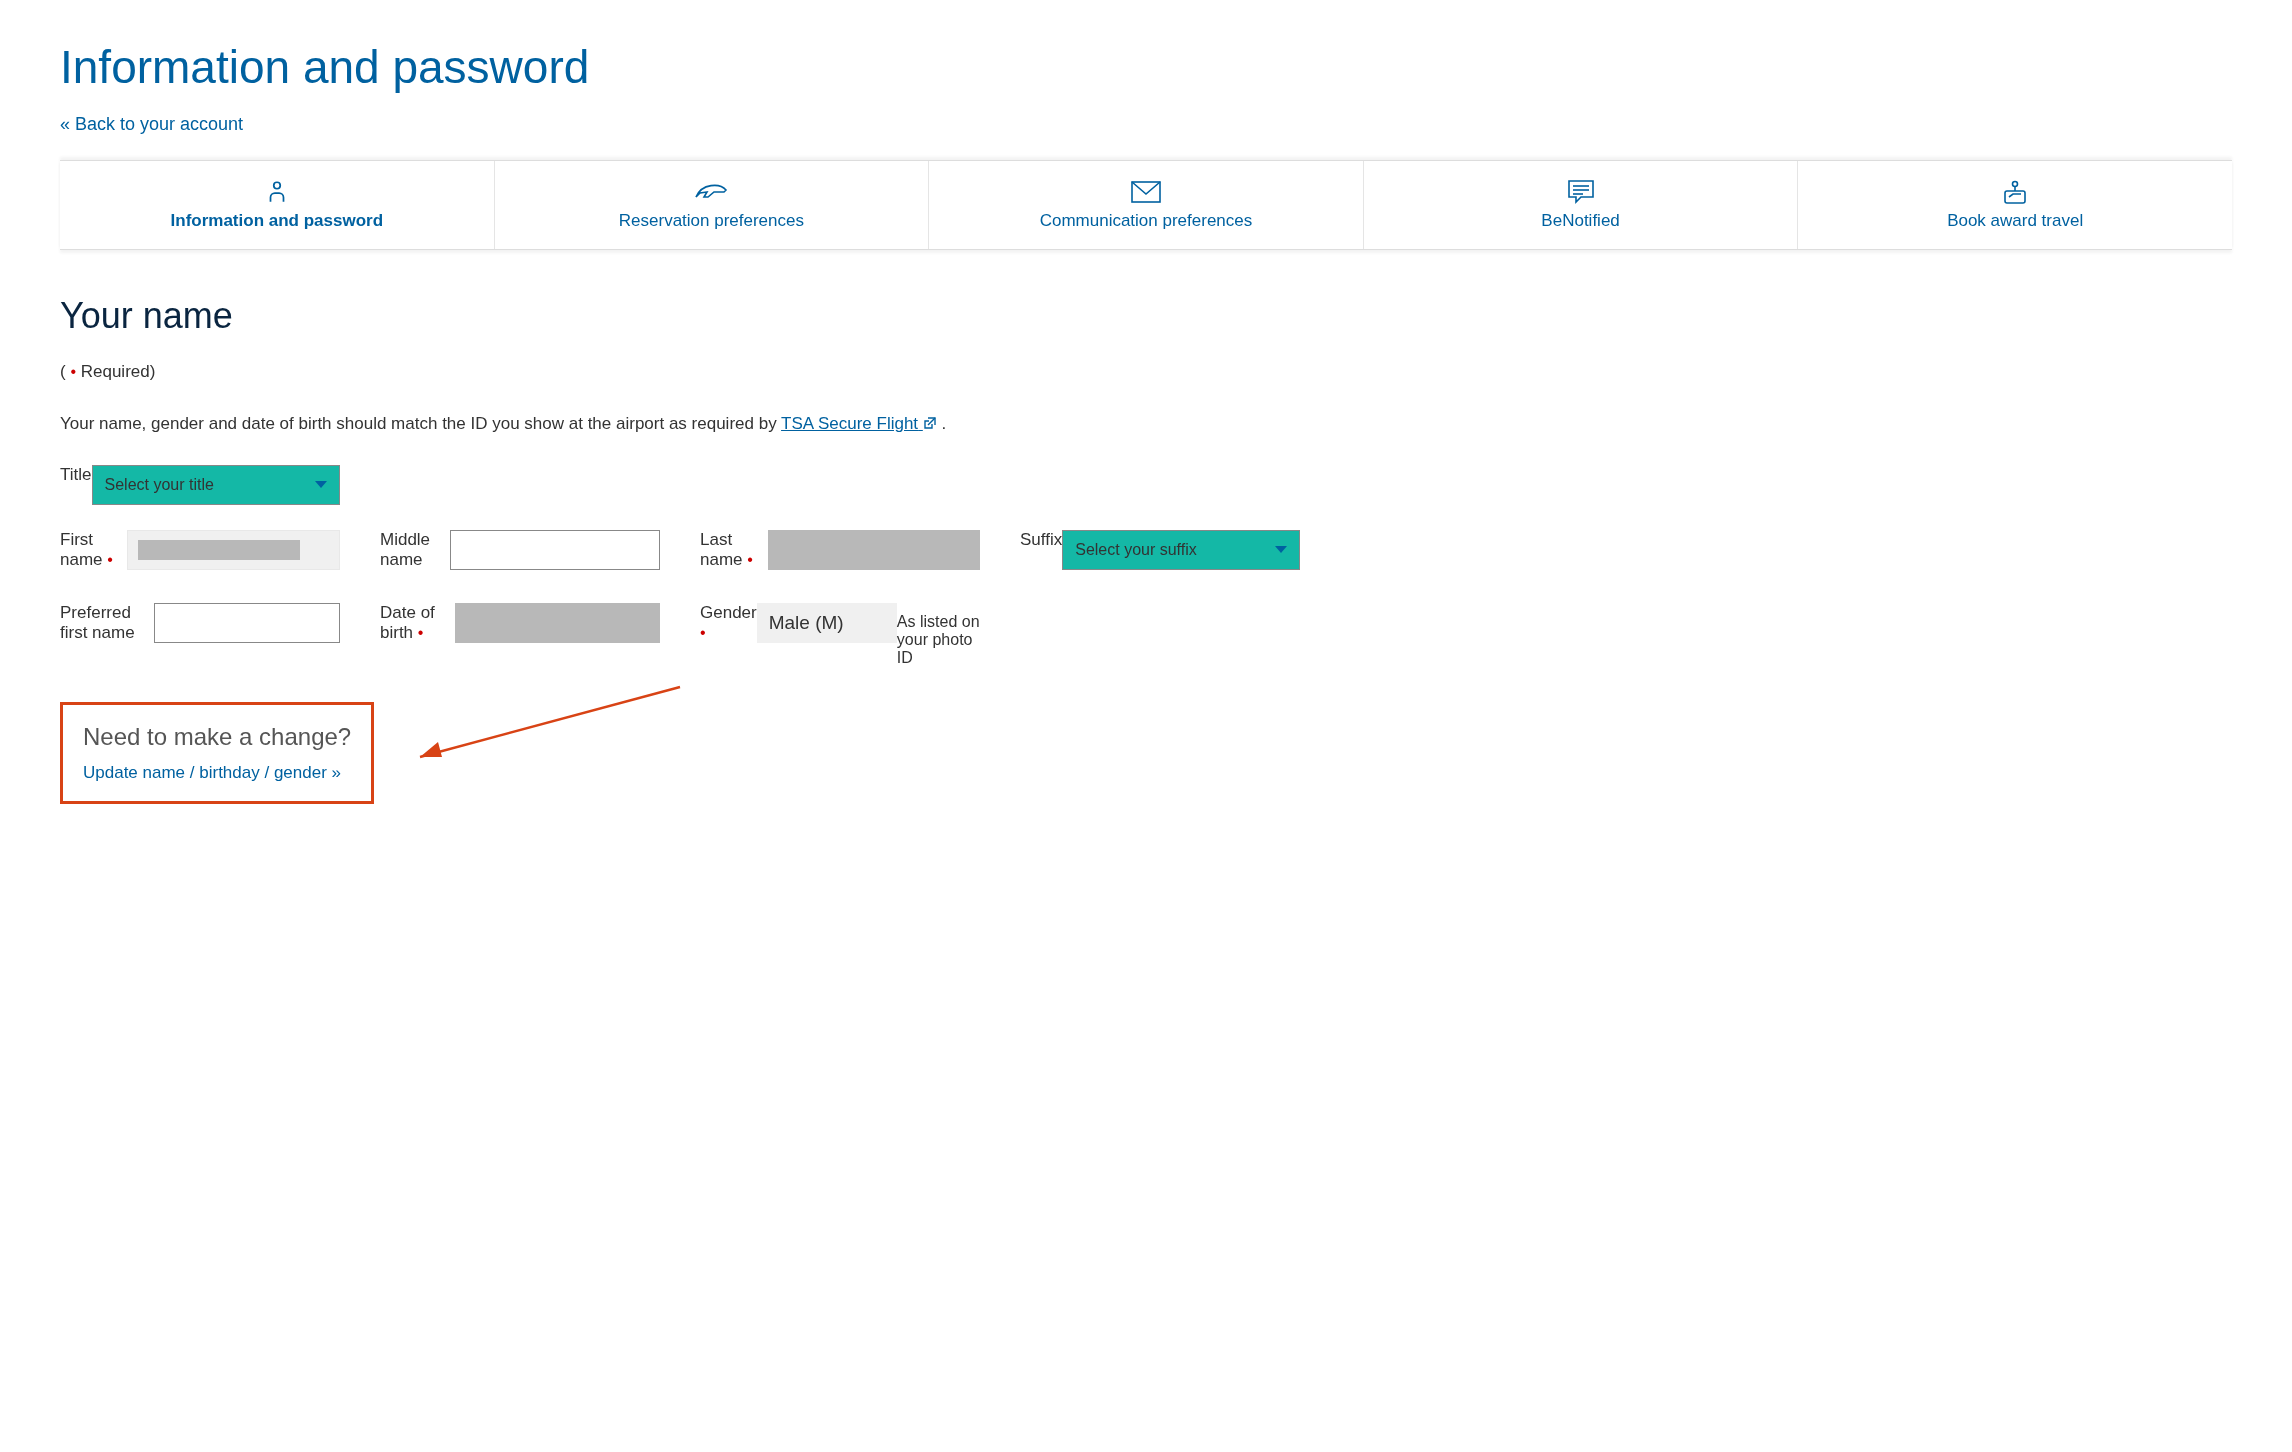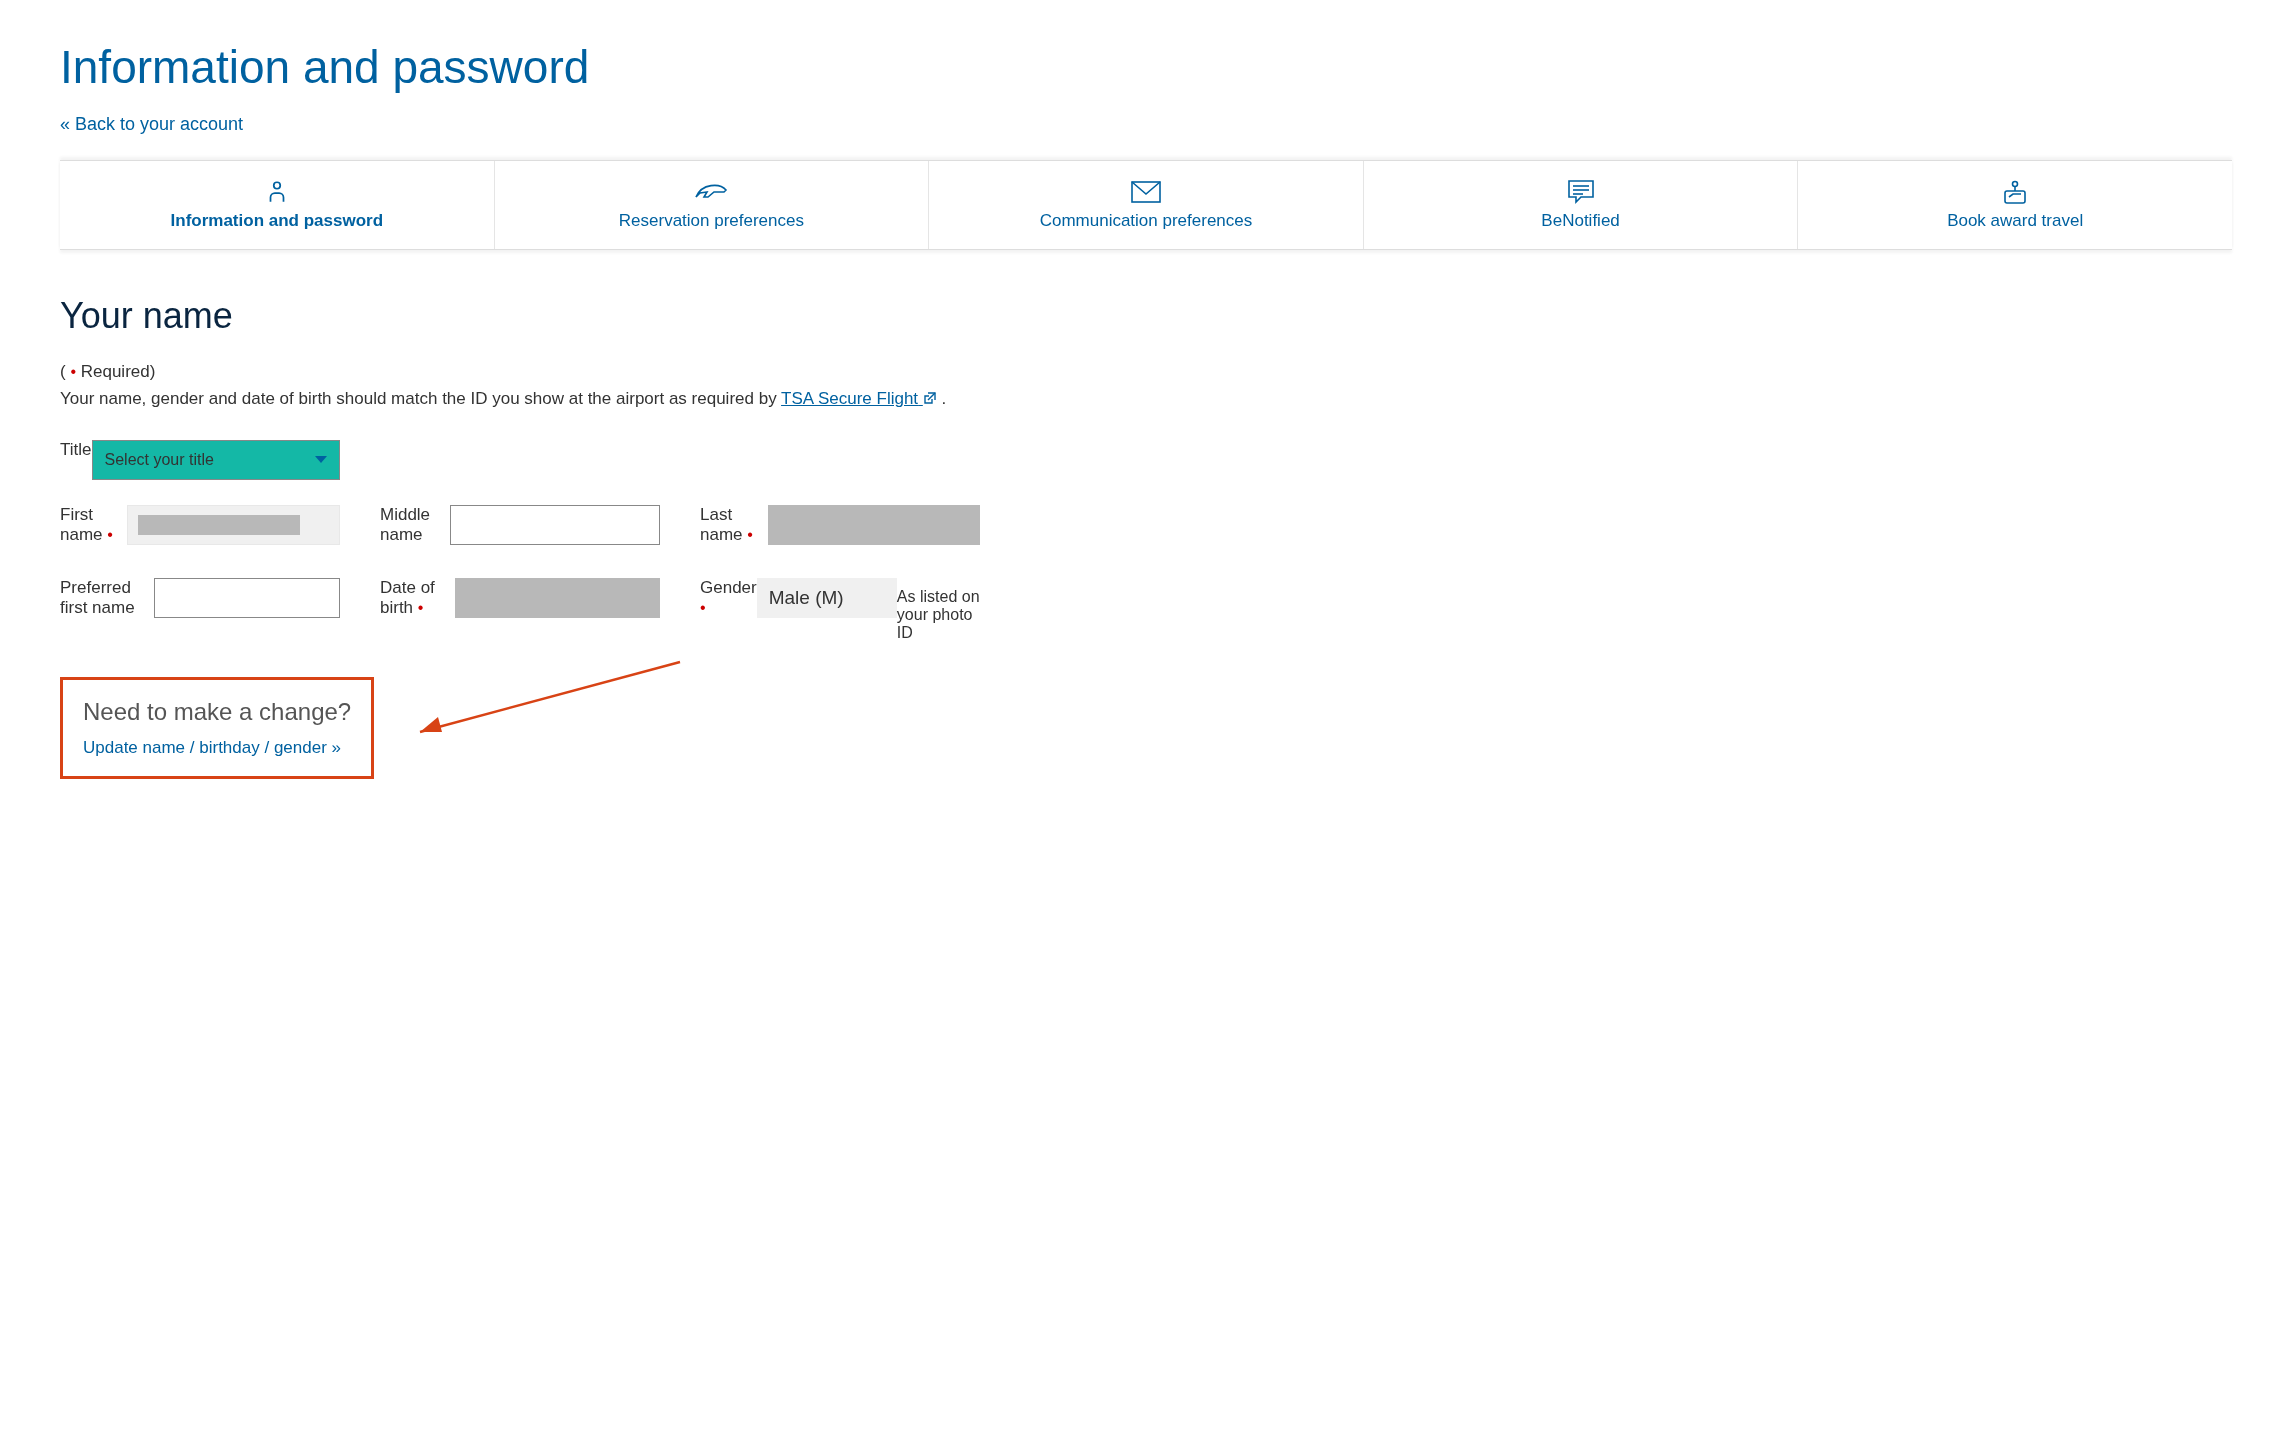--- a/index.html
+++ b/index.html
@@ -66,21 +66,21 @@
     .section-title {
       font-size: 36px;
       font-weight: 300;
       color: #0a2540;
       margin-top: 45px;
       margin-bottom: 25px;
     }
     .required-note {
       font-size: 17px;
       color: #333;
-      margin-bottom: 7px;
+      margin-bottom: 32px;
     }
     .req-dot {
       color: #c00;
       font-size: 16px;
     }
     .desc-text {
       font-size: 17px;
       color: #333;
       margin-bottom: 30px;
     }
@@ -295,20 +295,29 @@
     <div class="form-group">
       <label class="form-label">Middle name</label>
       <input type="text" class="text-input" style="">
     </div>
     <div class="form-group">
       <label class="form-label"><span>Last name</span> <span class="req-dot">•</span></label>
       <div class="text-input readonly-gray" style="display:flex;align-items:center;padding:0;border:none;">
         <div class="redacted-block" style="width:100%;height:40px;"></div>
       </div>
     </div>
+    <div class="form-group">
+      <label class="form-label">Suffix</label>
+      <div class="select-wrapper">
+        <div class="select-box">
+          <span>Select your suffix</span>
+          <span class="caret-down"></span>
+        </div>
+      </div>
+    </div>
   </div>
 
   <div class="form-row">
     <div class="form-group">
       <label class="form-label">Preferred first name</label>
       <input type="text" class="text-input" style="">
     </div>
     <div class="form-group">
       <label class="form-label"><span>Date of birth</span> <span class="req-dot">•</span></label>
       <div class="text-input readonly-gray" style="display:flex;align-items:center;padding:0;border:none;">

